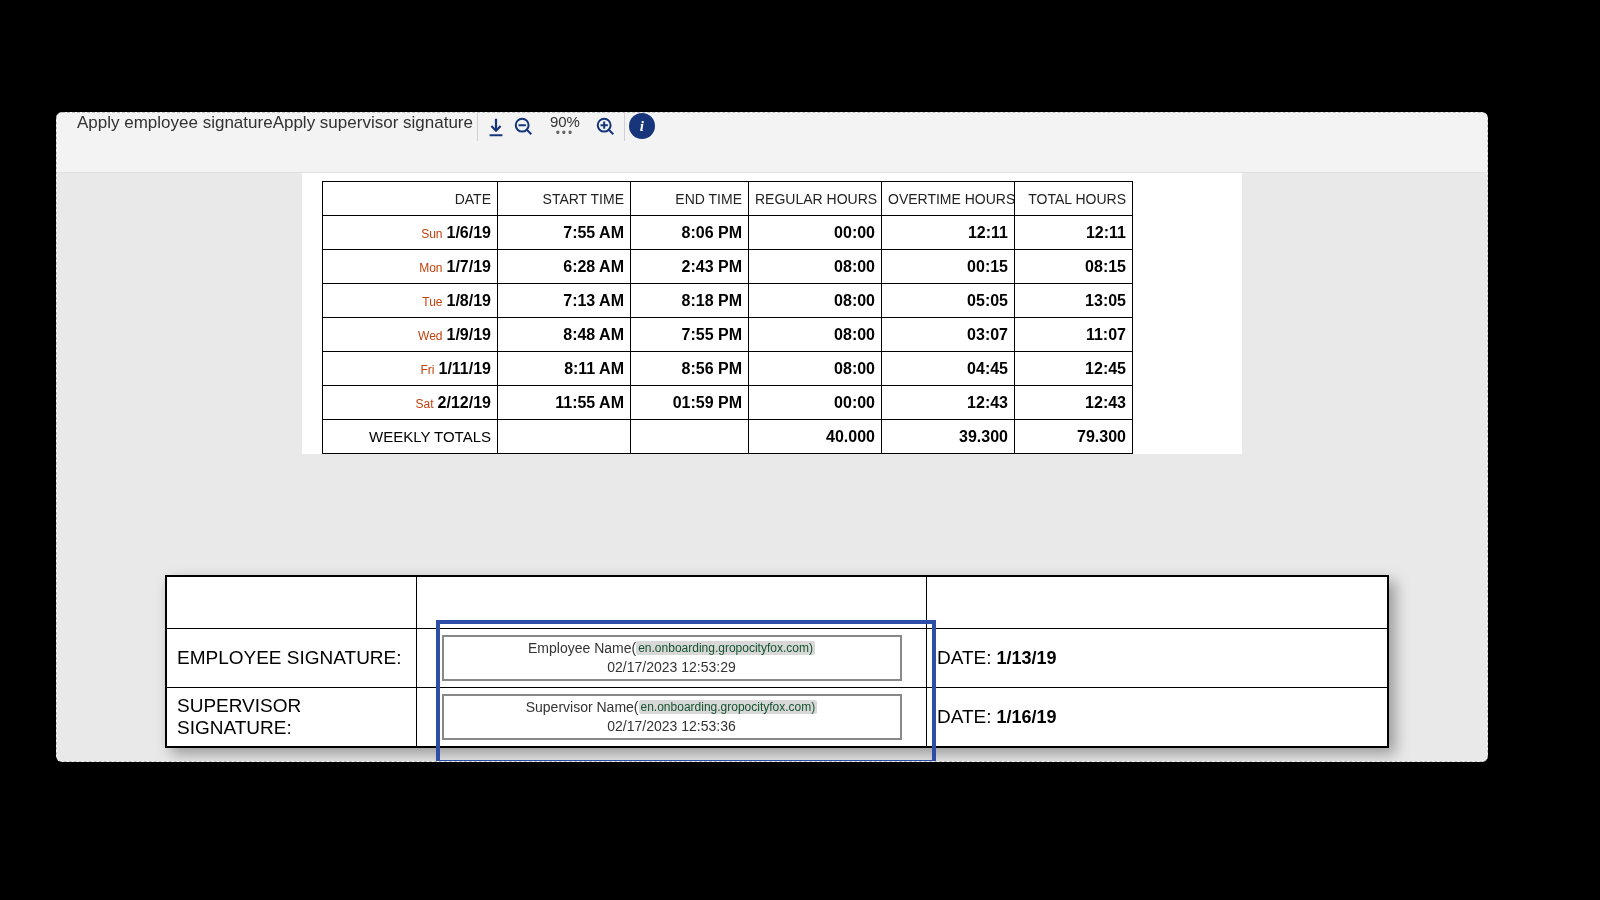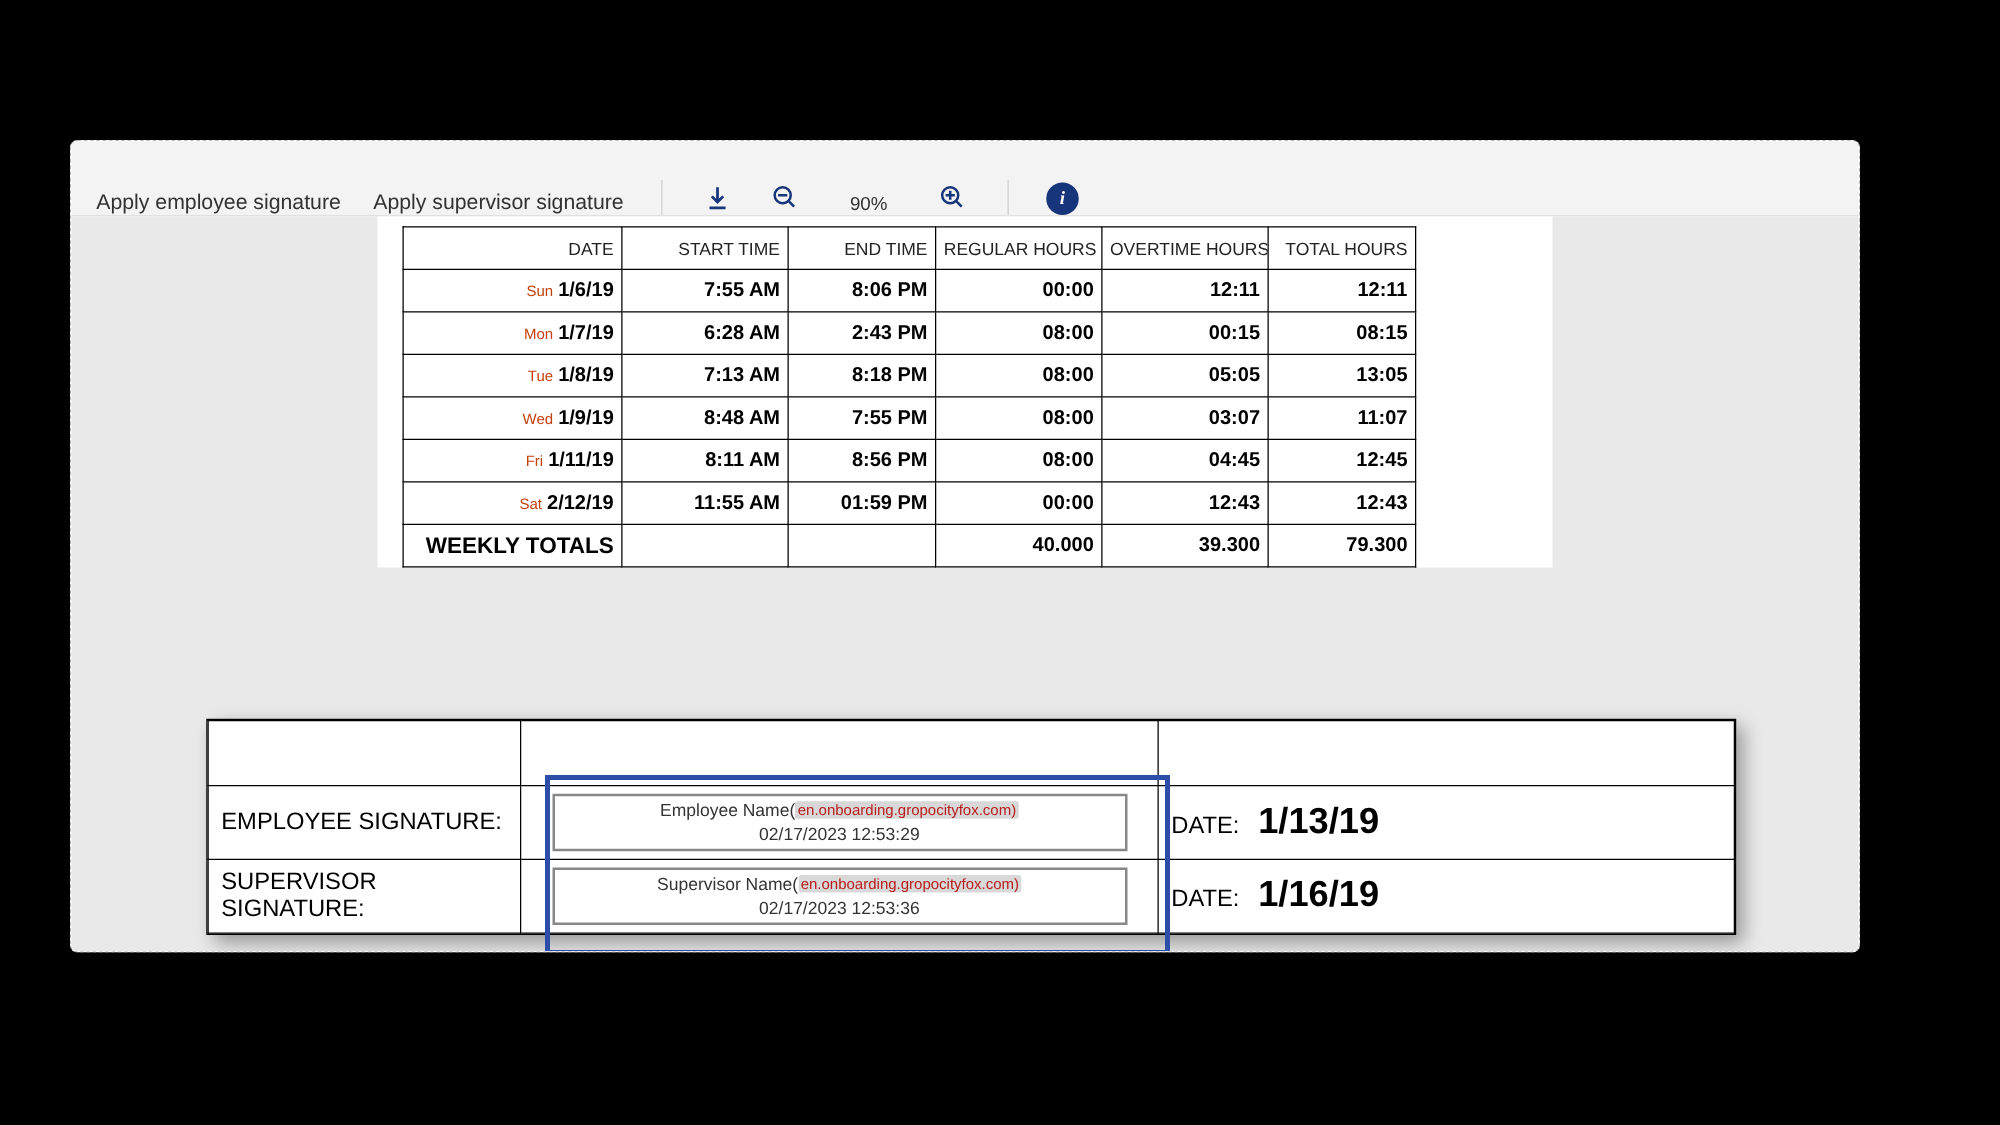--- a/index.html
+++ b/index.html
@@ -20,23 +20,22 @@
     background: #fff;
     border: 1px dashed #bfbfbf;
     border-radius: 6px;
     overflow: hidden;
   }
   .toolbar {
     height: 60px;
     background: #f3f3f3;
     border-bottom: 1px solid #e0e0e0;
     display: flex;
-    align-items: flex-end;
+    align-items: flex-start;
     padding: 0 20px;
-    gap: 26px;
     font-size: 17px;
     color: #323232;
   }
   .toolbar .link-btn { cursor: pointer; }
   .toolbar .divider { width: 1px; height: 28px; background: #d0d0d0; margin: 0 4px; }
   .toolbar .icon-btn { display: flex; align-items: center; justify-content: center; width: 28px; height: 28px; color: #16357a; cursor: pointer; }
   .toolbar .zoom-label { font-size: 15px; color: #333; text-align: center; width: 54px; position: relative; }
   .toolbar .zoom-label .dots { position: absolute; bottom: -10px; left: 0; right: 0; font-size: 12px; color: #666; letter-spacing: 2px; }
   .toolbar .info-badge { width: 26px; height: 26px; border-radius: 50%; background: #16357a; color: #fff; display: flex; align-items: center; justify-content: center; font-weight: bold; font-family: Georgia, serif; font-style: italic; font-size: 15px; }
 
@@ -71,21 +70,21 @@
     white-space: nowrap;
   }
   table.timesheet th {
     font-weight: 400;
     font-size: 14px;
     color: #222;
   }
   .day-abbr { font-size: 12px; color: #c2410c; margin-right: 4px; }
   .bold { font-weight: 700; }
   .totals-row td { font-weight: 700; font-size: 15px; }
-  .totals-row td:first-child { font-weight:700; font-size:18px; }
+  .totals-row td:first-child { font-weight:400; font-size:15px; }
 
   
   .sig-callout {
     position: absolute;
     left: 108px;
     top: 402px;
     width: 1224px;
     background: #fff;
     border: 1px solid #000;
     box-shadow: 6px 6px 14px rgba(0,0,0,0.35);
@@ -98,21 +97,21 @@
   .sig-table td {
     border: 1px solid #000;
     padding: 6px 10px;
     font-size: 19px;
     vertical-align: middle;
   }
   .sig-table tr.header-row td { height: 52px; }
   .sig-label-cell { width: 250px; }
   .sig-field-cell { width: 510px; padding: 4px; position: relative; }
   .sig-date-cell { font-size: 18px; }
-  .sig-date-cell .bold { font-size: 29px; font-weight: 800; margin-left: 15px; }
+  .sig-date-cell .bold { font-size: 18px; font-weight: 800; margin-left: 5px; }
 
   .highlight-box {
     position: absolute;
     left: 270px;
     top: 44px;
     width: 500px;
     height: 144px;
     border: 4px solid #2d4ea8;
     pointer-events: none;
     z-index: 7;
@@ -124,21 +123,21 @@
     text-align: center;
     padding: 2px 6px;
     font-size: 14px;
     color: #333;
     line-height: 1.35;
     width: 460px;
     margin: 0 auto;
   }
   .sig-stamp .redact {
     background: #d8d8d8;
-    color: #b91c1c;
+    color: #14532d;
     border-radius: 2px;
     padding: 0 2px;
     font-size: 12px;
     position: relative;
     top: -1px;
   }
   svg { display: block; }
 </style>
 </head>
 <body>

